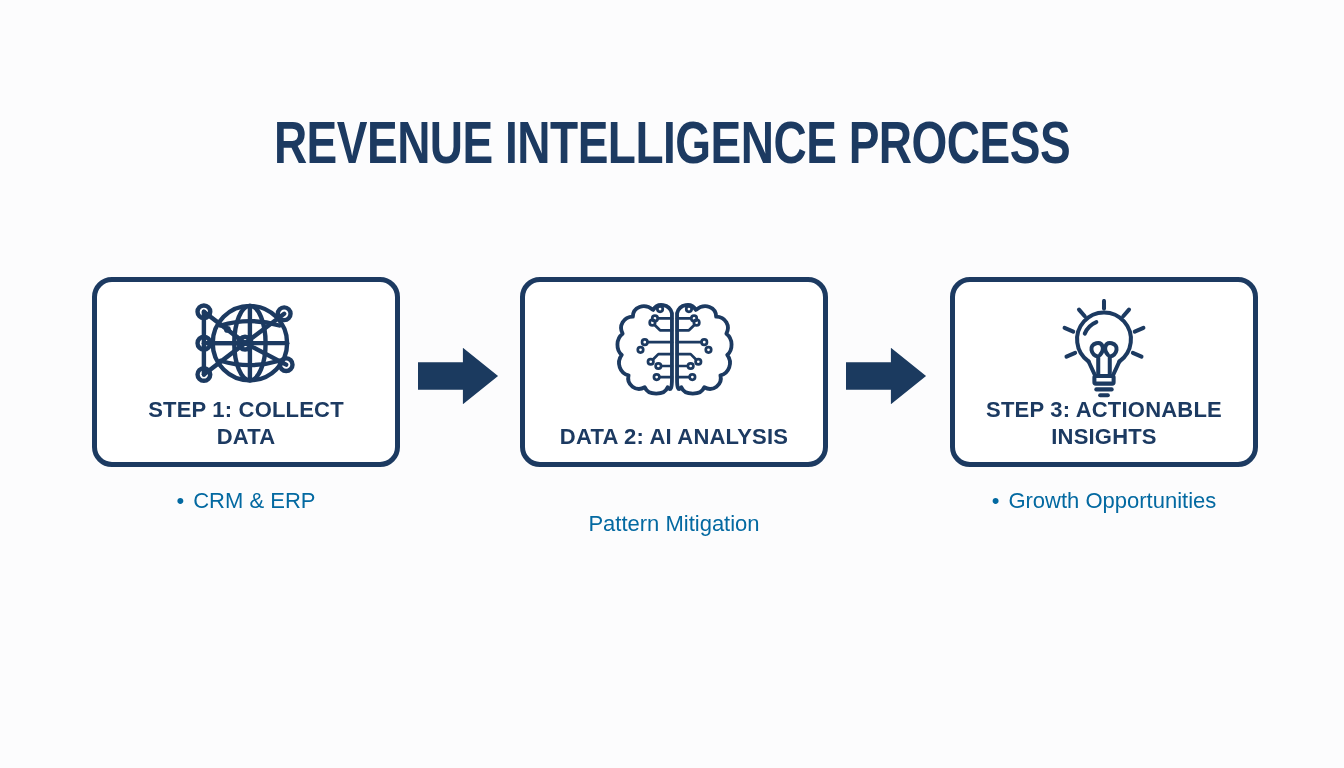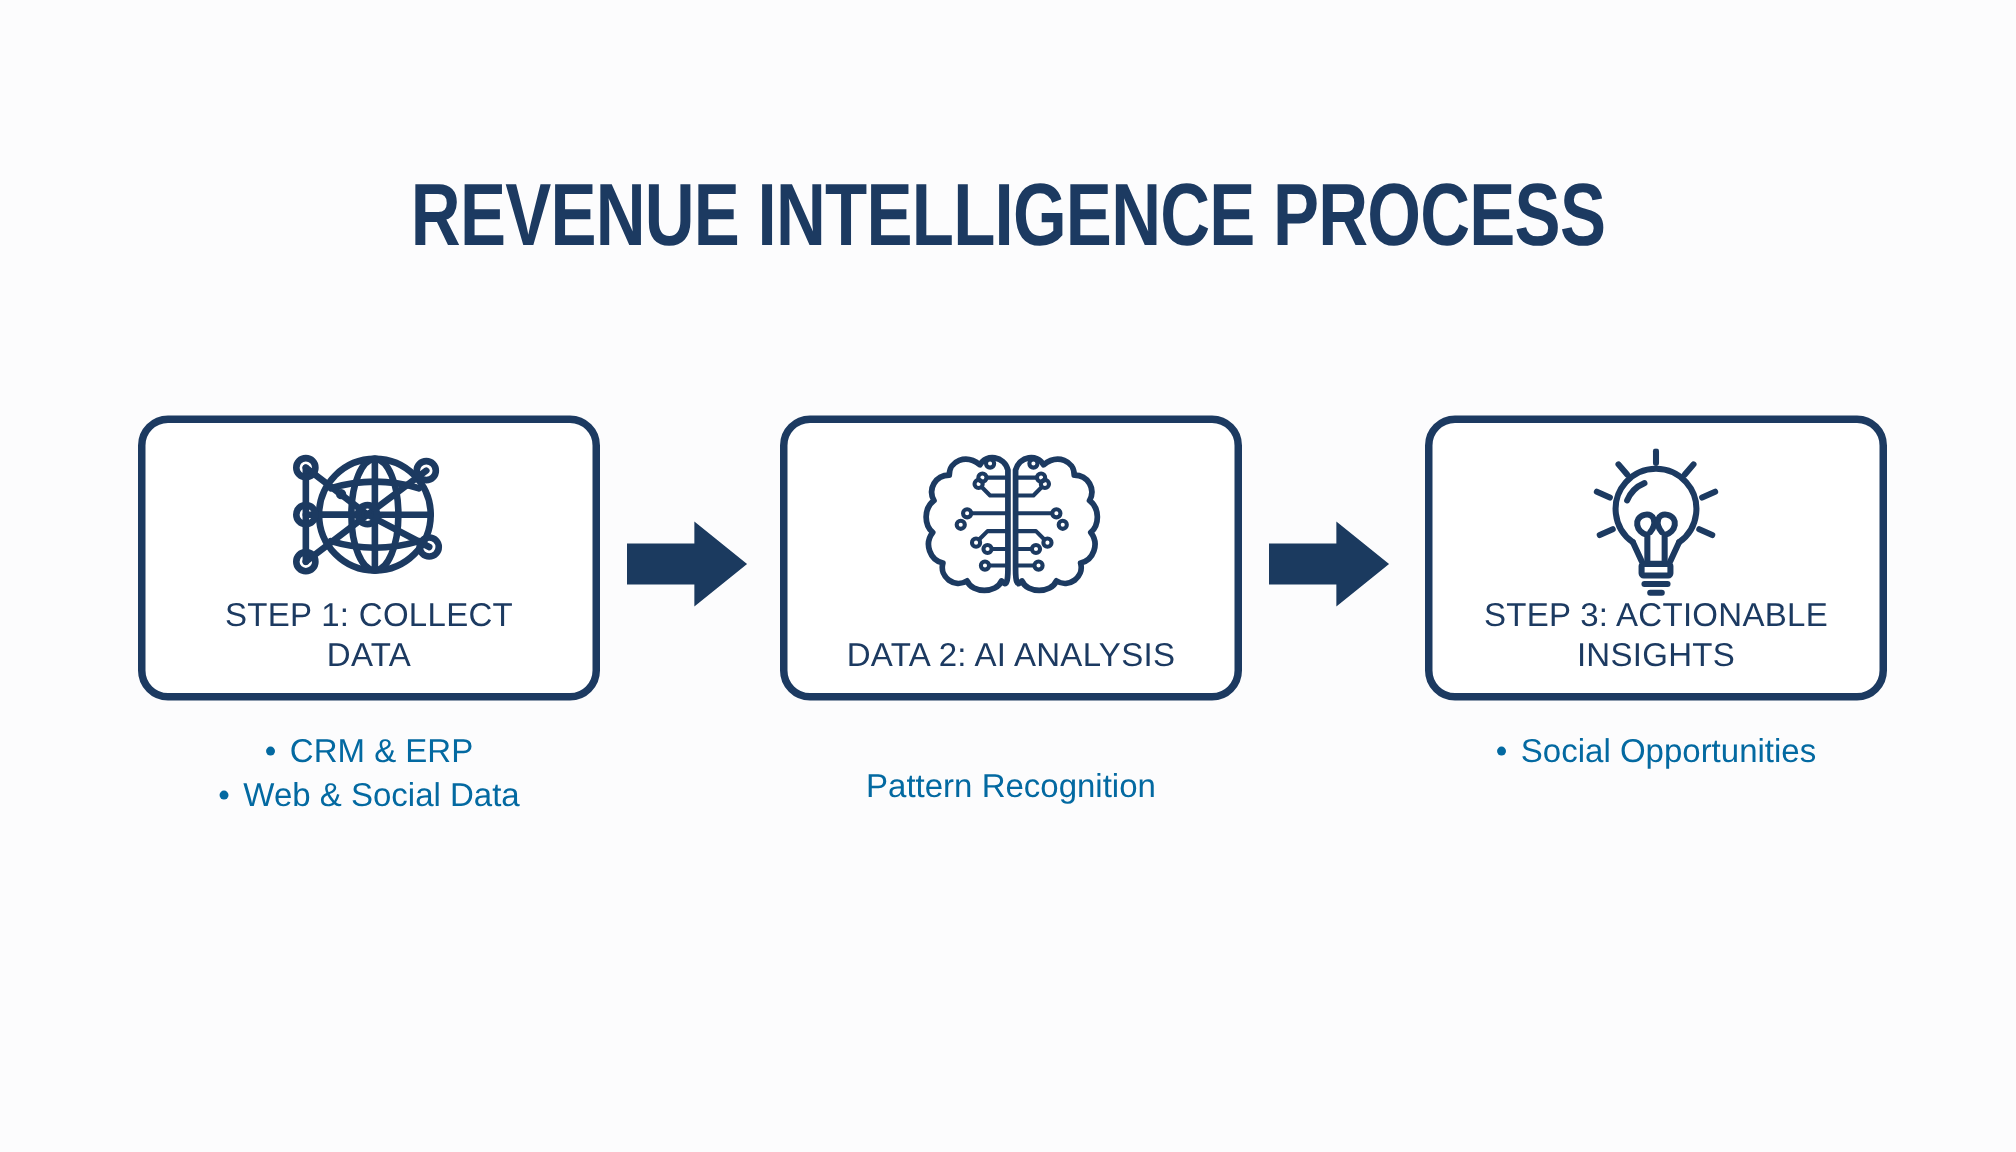--- a/index.html
+++ b/index.html
@@ -34,21 +34,21 @@
   .box-3{left:950px;}
 
   .icon-area{
     position:absolute;top:8px;left:0;right:0;height:118px;
     display:flex;align-items:center;justify-content:center;
     color:#1c3a61;
   }
   .step-label{
     position:absolute;bottom:12px;left:0;right:0;
     text-align:center;
-    font-size:22px;font-weight:400;line-height:27px;letter-spacing:0.2px;
+    font-size:22px;font-weight:700;line-height:27px;letter-spacing:0.2px;
     color:#1c3a61;
   }
   .step-label > span{display:inline-block;}
   .label-w1 > span{max-width:218px;}
   .label-w3 > span{max-width:252px;}
 
   
   .flow-arrow{position:absolute;top:345px;width:82px;height:62px;color:#1b3a5f;}
   .arrow-1{left:418px;}
   .arrow-2{left:846px;}
@@ -167,26 +167,25 @@
           <path d="M22,56 L13,60"></path>
           <path d="M82,56 L91,60"></path>
         </g>
       </svg>
     </div>
     <div class="step-label label-w3"><span>STEP 3: ACTIONABLE INSIGHTS</span></div>
   </div>
 
   <div class="details details-1">
     <div class="detail-line"><span class="bullet">•</span><span>CRM &amp; ERP</span></div>
-    <div class="detail-line"><span class="bullet">•</span><span>Web &amp; Social Data</span></div>
   </div>
 
   <div class="details details-2">
-    <div class="detail-line"><span>Pattern Recognition</span></div>
+    <div class="detail-line"><span>Pattern Mitigation</span></div>
   </div>
 
   <div class="details details-3">
     <div class="inner">
-      <div class="detail-line"><span class="bullet">•</span><span>Social Opportunities</span></div>
+      <div class="detail-line"><span class="bullet">•</span><span>Growth Opportunities</span></div>
     </div>
   </div>
 
 </div>
 
 </body></html>

